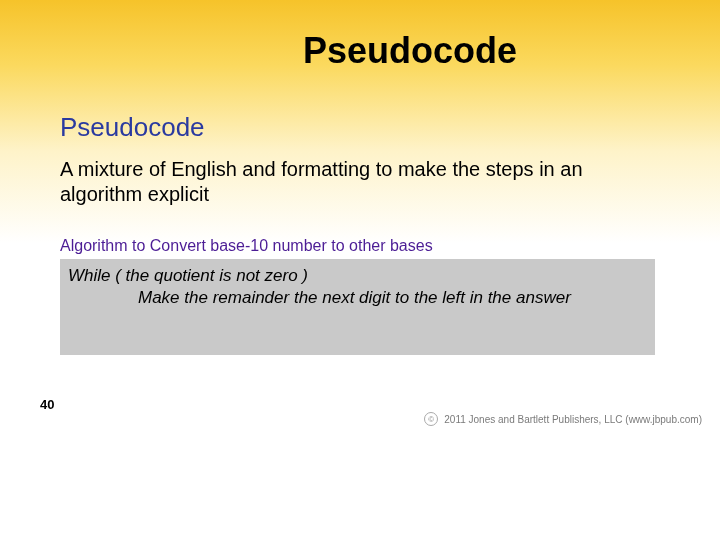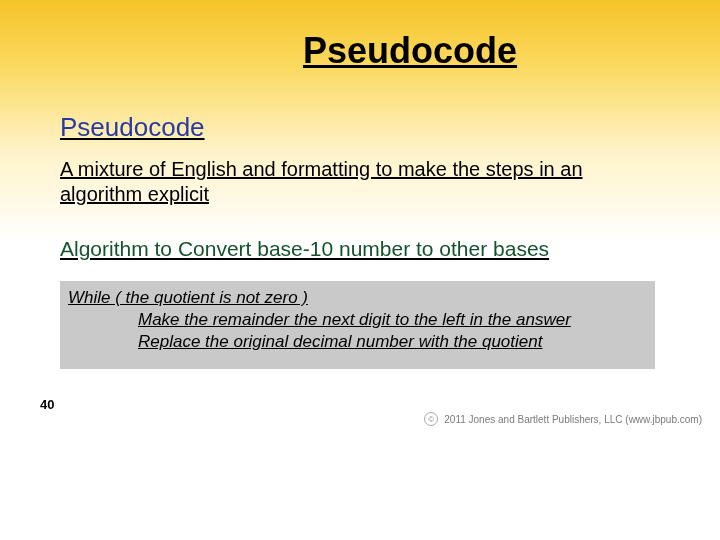--- a/index.html
+++ b/index.html
@@ -7,21 +7,20 @@
   body {
     font-family: Arial, Helvetica, sans-serif;
     background: linear-gradient(to bottom, #f6c32a 0%, #fbd95e 12%, #fef3c9 28%, #ffffff 45%, #ffffff 100%);
     position: relative;
   }
   .slide {
     width: 720px;
     height: 440px;
     position: relative;
     padding: 20px 60px 0 60px;
-    text-decoration: underline;
   }
   .title {
     font-size: 36px;
     font-weight: bold;
     color: #000;
     text-align: center;
     margin-top: 10px;
     margin-bottom: 40px;
     padding-left: 100px;
   }
@@ -31,27 +30,27 @@
     color: #2a3aa0;
     margin-bottom: 14px;
   }
   .body-text {
     font-size: 20px;
     color: #000;
     line-height: 1.25;
     margin-bottom: 30px;
   }
   .algo-label {
-    font-size: 21px;
-    color: #14532d;
-    margin-bottom: 20px;
+    font-size: 16px;
+    color: #4c1d95;
+    margin-bottom: 4px;
   }
   .code-box {
     background: #c9c9c9;
-    padding: 6px 8px 16px 8px;
+    padding: 6px 8px 46px 8px;
     font-size: 17px;
     line-height: 1.3;
     width: 595px;
   }
   .code-box .italic { font-style: italic; }
   .code-box .indent { padding-left: 70px; display: block; font-style: italic; }
   .page-num {
     position: absolute;
     left: 40px;
     bottom: 28px;
@@ -91,21 +90,20 @@
 
   <div class="subtitle">Pseudocode</div>
 
   <div class="body-text">A mixture of English and formatting to make the steps in an algorithm explicit</div>
 
   <div class="algo-label">Algorithm to Convert base-10 number to other bases</div>
 
   <div class="code-box">
     <span class="italic">While ( the quotient is not zero )</span>
     <span class="indent">Make the remainder the next digit to the left in the answer</span>
-    <span class="indent">Replace the original decimal number with the quotient</span>
   </div>
 
   <div class="page-num">40</div>
 
   <div class="footer-credit">
     <span class="copy-icon">©</span>
     <span>2011 Jones and Bartlett Publishers, LLC (www.jbpub.com)</span>
   </div>
 
 </div>

